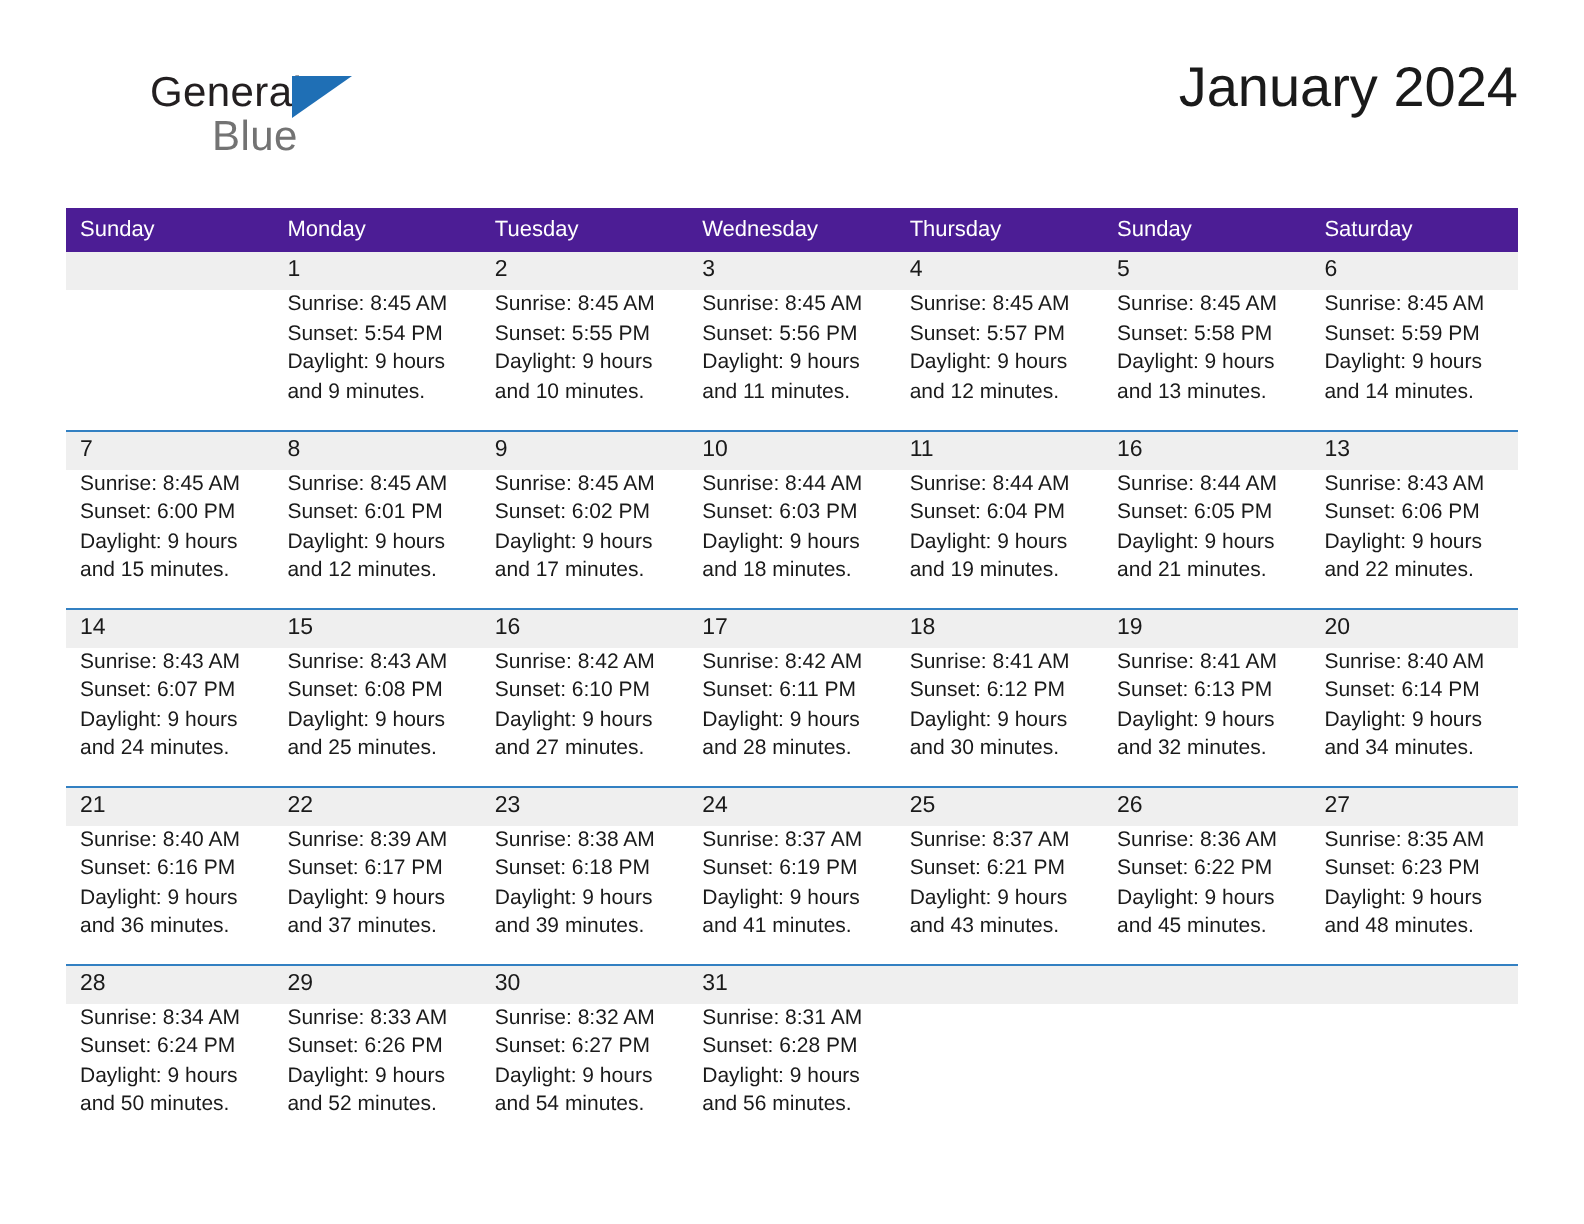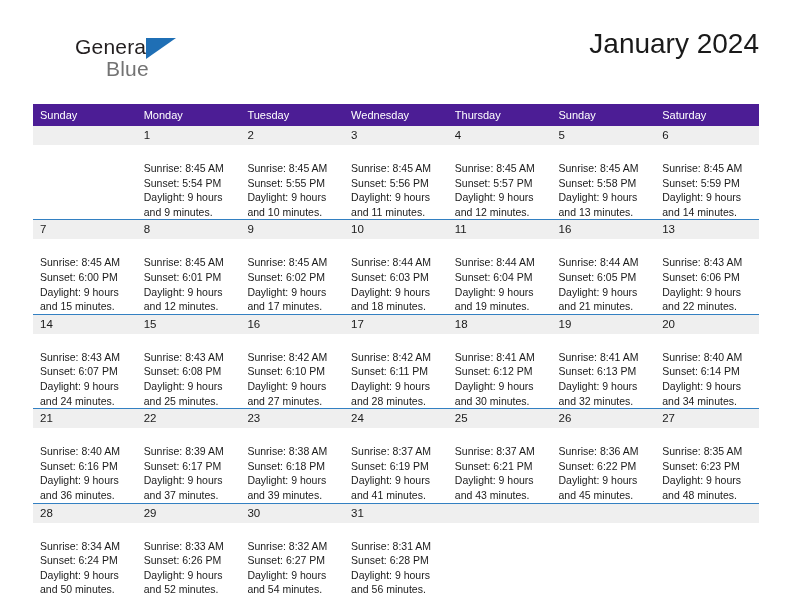--- a/index.html
+++ b/index.html
@@ -126,21 +126,21 @@
     color: #1a1a1a;
     padding: 3px 0 3px 7px;
     height: 19px;
     box-sizing: border-box;
     line-height: 13px;
   }
   td.empty .daynum {
     background: #efefef;
   }
   .lines {
-    padding: 16px 6px 0 7px;
+    padding: 0 6px 0 7px;
     font-size: 10.5px;
     line-height: 14.6px;
     color: #1a1a1a;
   }
   .lines div {
     white-space: nowrap;
   }
 </style>
 </head>
 <body>

